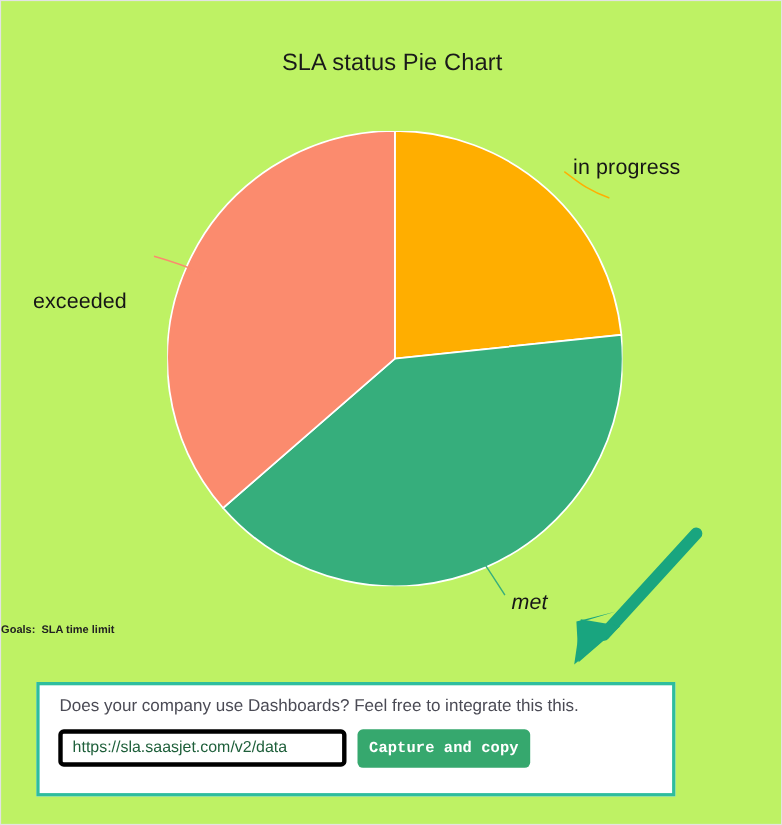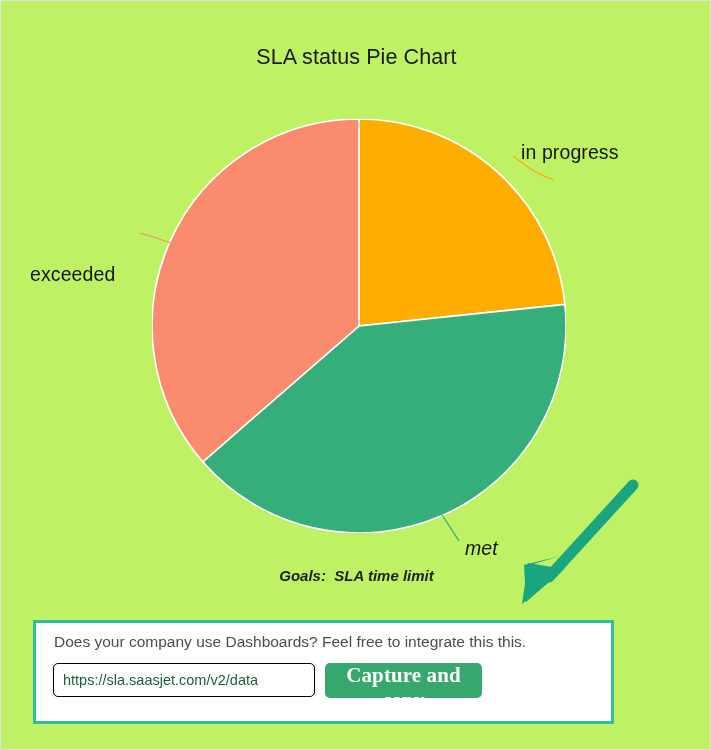--- a/index.html
+++ b/index.html
@@ -53,26 +53,24 @@
     position: absolute; left: 0; top: 0;
     width: 711px; height: 750px;
     pointer-events: none;
   }
 
   
   #goals-caption {
     position: absolute;
     left: 0; top: 566px;
     width: 711px;
-    text-align: center;
-    font-size: 15px;
+    font-size: 10px;
     font-weight: bold;
     color: #222222;
     white-space: pre;
-    font-style: italic;
   }
 
   
   #arrow-svg {
     position: absolute;
     left: 505px; top: 465px;
     width: 150px; height: 150px;
   }
 
   
@@ -87,39 +85,39 @@
     position: absolute;
     left: 18px; top: 10px;
     font-size: 15.5px;
     color: #4b4b55;
     white-space: nowrap;
   }
   #url-field {
     position: absolute;
     left: 17px; top: 40px;
     width: 262px; height: 34px;
-    border: 1px solid #000000;
+    border: 4px solid #000000;
     border-radius: 5px;
     background: #ffffff;
     font-family: "Liberation Sans", sans-serif;
     font-size: 14.5px;
     padding: 0 9px;
     color: #1e5f3a;
     outline: none;
   }
   #capture-copy-button {
     position: absolute;
     left: 289px; top: 40px;
     width: 157px; height: 35px;
     background: #36A86E;
     border: none;
     border-radius: 5px;
     color: #ffffff;
-    font-family: Liberation Serif, serif;
-    font-size: 21px;
+    font-family: Liberation Mono, monospace;
+    font-size: 14px;
     font-weight: bold;
     cursor: pointer;
     letter-spacing: 0.1px;
   }
 </style>
 </head>
 <body>
 
 <div id="page">
 

